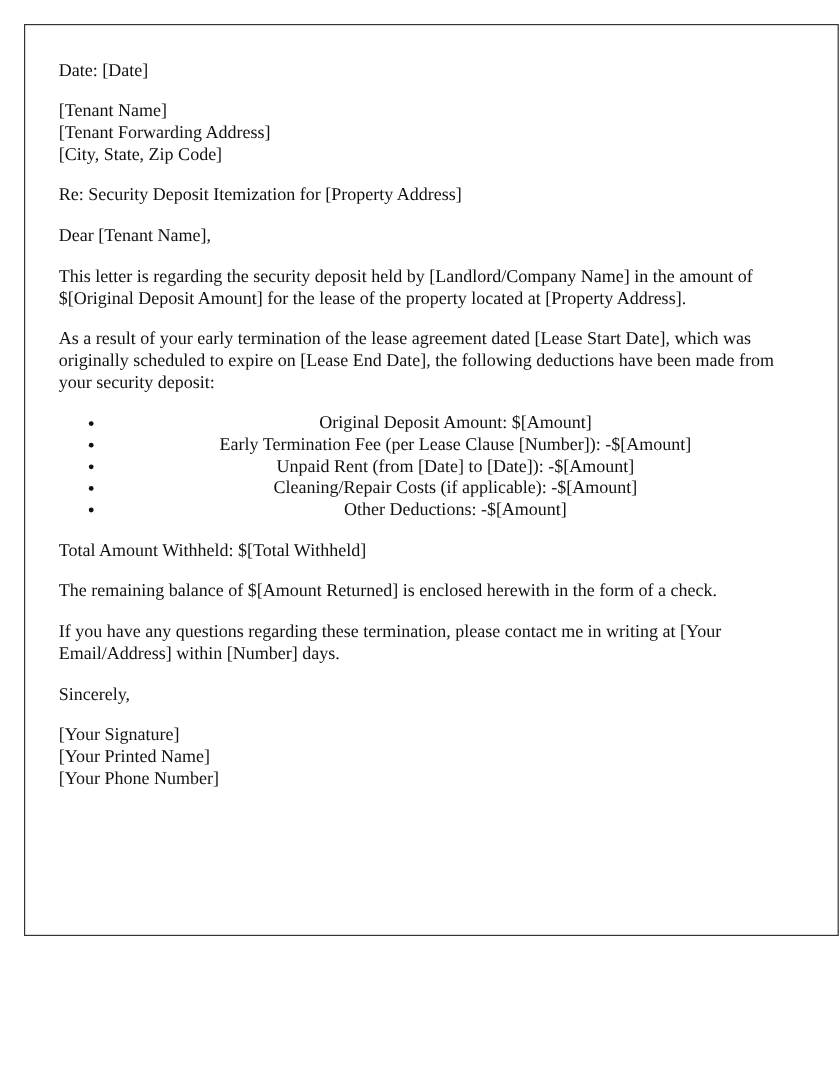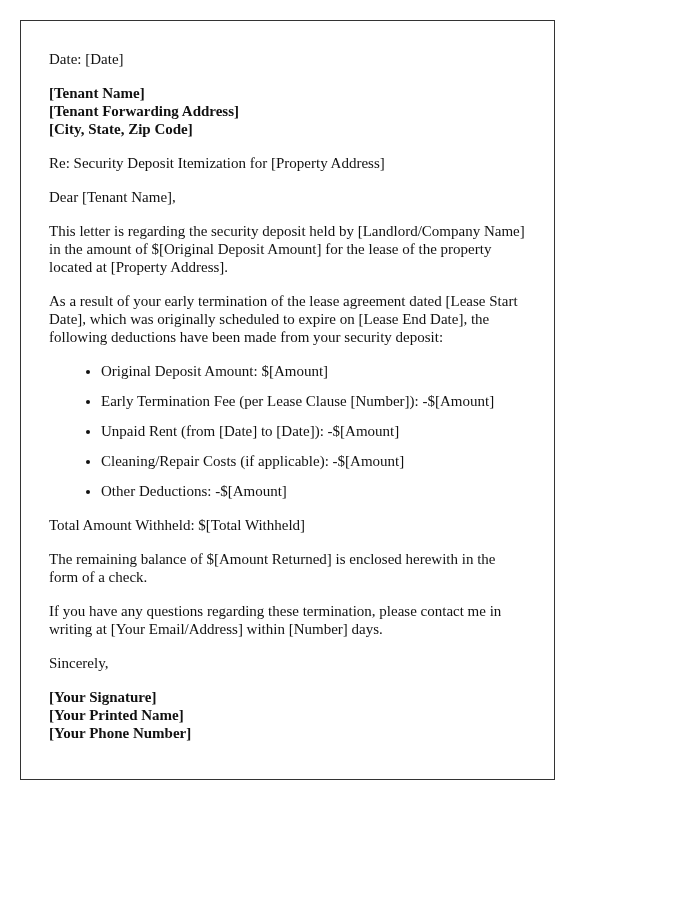--- a/index.html
+++ b/index.html
@@ -13,35 +13,35 @@
       position: relative;
       font-family: "Liberation Serif", "DejaVu Serif", serif;
       font-size: 15px;
       line-height: 18px;
       color: #111111;
     }
     .letter {
       position: absolute;
       left: 20px;
       top: 20px;
-      width: 535px;
+      width: 679px;
       height: 760px;
       border: 1px solid #333333;
       box-sizing: border-box;
       padding: 29px 28px 3px 28px;
     }
-    .block { margin: 0 0 16px 0; font-weight: bold; }
+    .block { margin: 0 0 16px 0; }
     .line { display: block; }
     p { margin: 0 0 16px 0; }
     ul.deductions {
       margin: 0 0 16px 0;
       padding-left: 40px;
       list-style: disc;
     }
-    ul.deductions li { margin: 12px; }
+    ul.deductions li { margin: 0; text-align: center; }
     .bold { font-weight: normal; }
   </style>
 </head>
 <body>
 
 <div class="letter">
   <p>Date: [Date]</p>
 
   <div class="block">
     <span class="line">[Tenant Name]</span>

